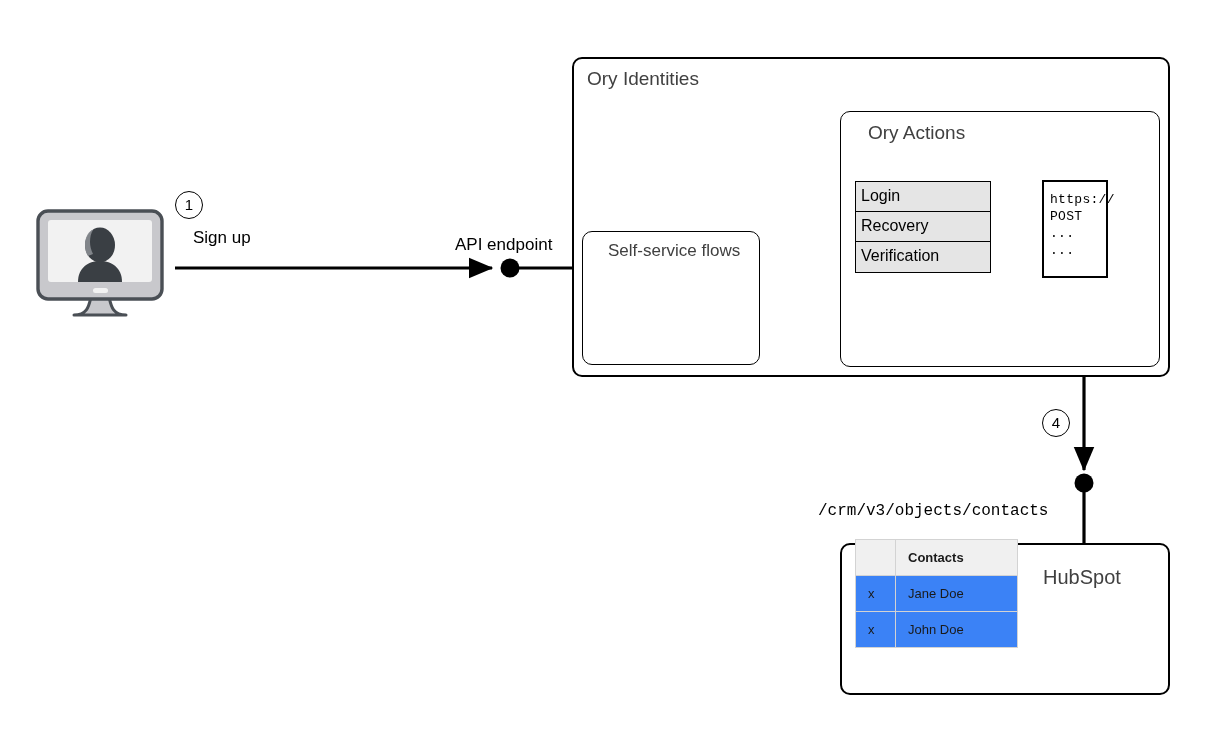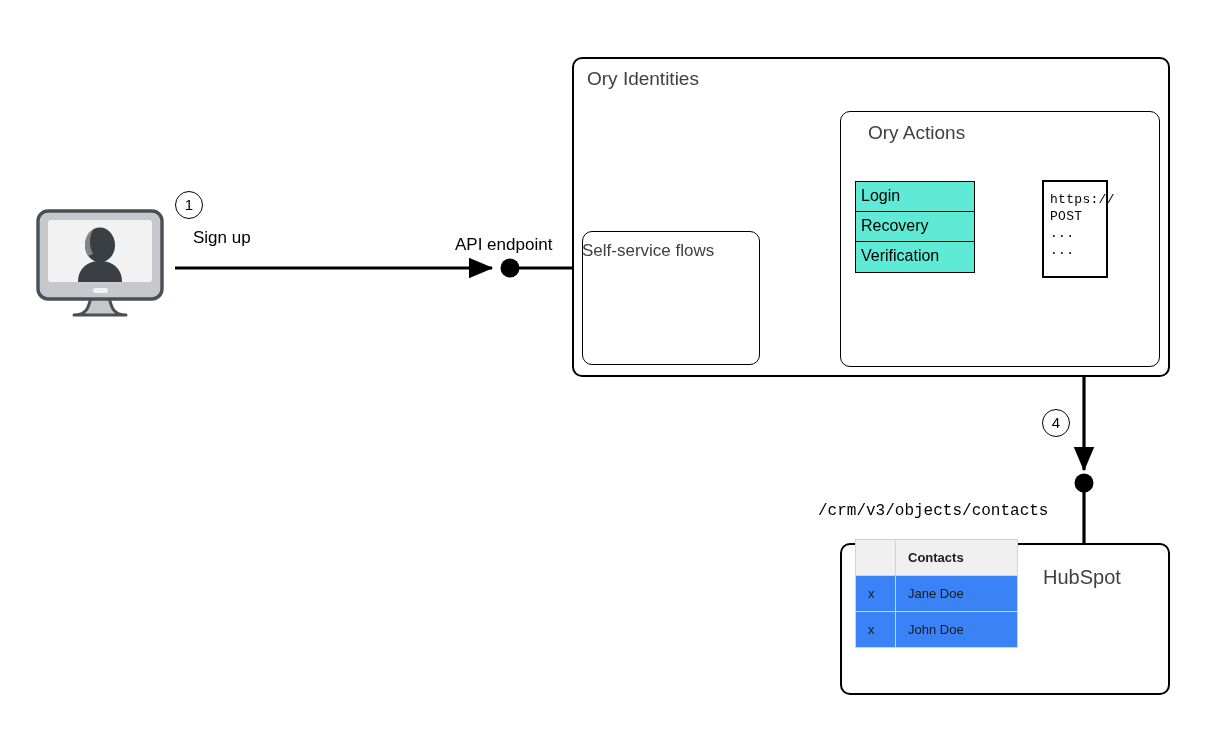--- a/index.html
+++ b/index.html
@@ -66,24 +66,24 @@
     line-height: 25px;
     text-align: center;
     color: #000;
   }
 
   
   .flow-list {
     position: absolute;
     left: 855px;
     top: 181px;
-    width: 120px;
+    width: 136px;
     box-sizing: border-box;
     border: 1.6px solid #000;
-    background: #5eead4;
+    background: #e5e5e5;
   }
   .flow-row {
     height: 30px;
     box-sizing: border-box;
     border-bottom: 1.6px solid #000;
     font-size: 16px;
     line-height: 28px;
     padding-left: 5px;
     color: #000;
     white-space: nowrap;
@@ -207,21 +207,21 @@
   <div class="step" style="left:1042px; top:409px;">4</div>
 
   <div class="plain-label" style="left:193px; top:228px;">Sign up</div>
   <div class="plain-label" style="left:455px; top:235px;">API endpoint</div>
   <div class="mono-label" style="left:818px; top:502px;">/crm/v3/objects/contacts</div>
 
   <div class="box" style="left:572px; top:57px; width:598px; height:320px;"></div>
   <div class="box-title" style="left:587px; top:68px;">Ory Identities</div>
 
   <div class="box" style="left:582px; top:231px; width:178px; height:134px; border-width:1.8px;"></div>
-  <div class="box-title" style="left:582px; top:240px; font-size:17px;">Self-service flows</div>
+  <div class="box-title" style="left:608px; top:240px; font-size:17px;">Self-service flows</div>
 
   <div class="box" style="left:840px; top:111px; width:320px; height:256px; border-width:1.8px;"></div>
   <div class="box-title" style="left:868px; top:122px;">Ory Actions</div>
 
   <div class="flow-list">
     <div class="flow-row">Login</div>
     <div class="flow-row">Recovery</div>
     <div class="flow-row">Verification</div>
   </div>
 

